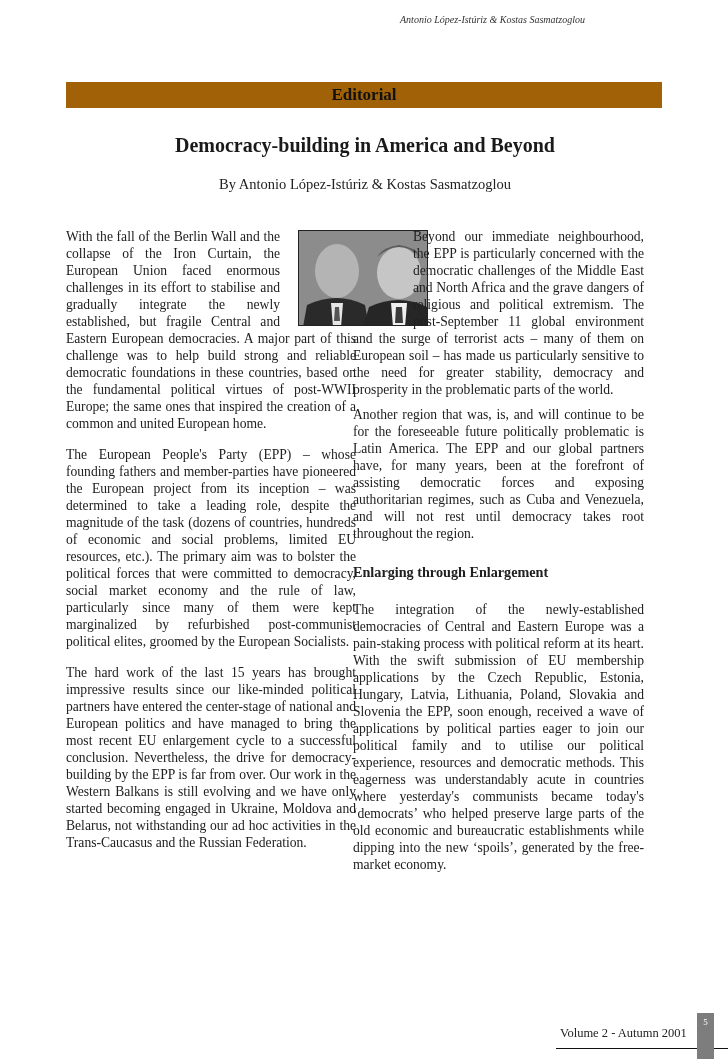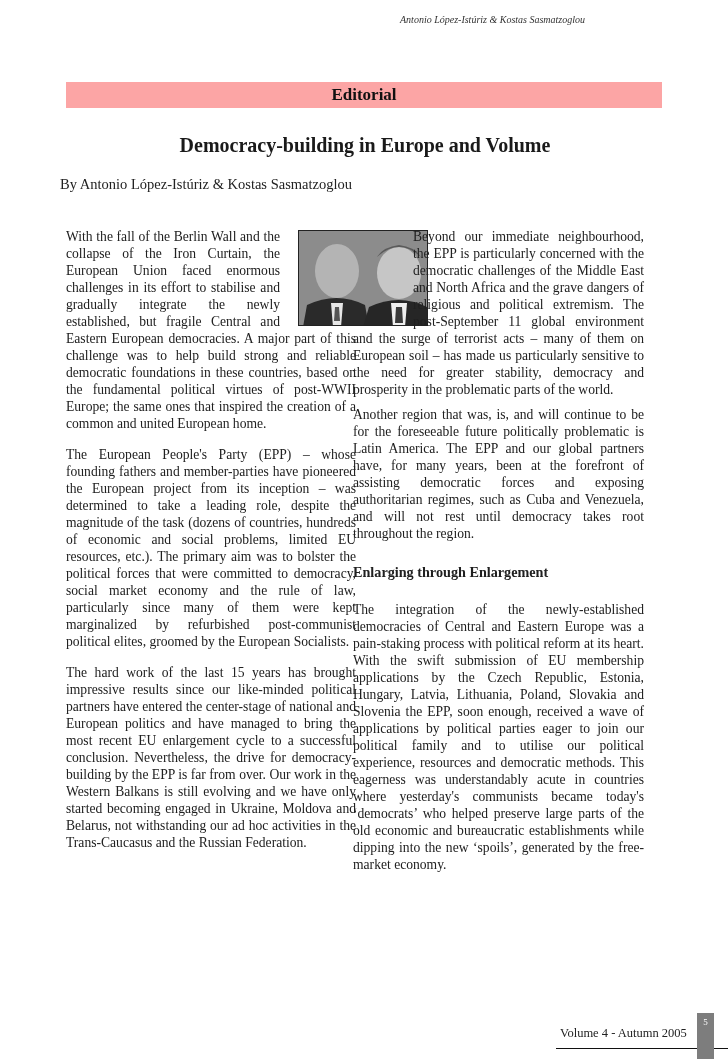--- a/index.html
+++ b/index.html
@@ -6,30 +6,30 @@
   body {
     width: 728px; height: 1059px; position: relative; overflow: hidden;
     font-family: "Liberation Serif", "DejaVu Serif", serif; color: #1e1e1e;
   }
   .running-head {
     position: absolute; top: 14px; left: 400px; width: 290px;
     font-style: italic; font-size: 10px; color: #333;
   }
   .section-bar {
     position: absolute; left: 66px; top: 82px; width: 596px; height: 26px;
-    background: #fca5a5; text-align: center;
+    background: #a16207; text-align: center;
     font-weight: bold; font-size: 17px; line-height: 26px; color: #111;
   }
   .title {
     position: absolute; left: 60px; width: 610px; top: 134px;
     text-align: center; font-weight: bold; font-size: 20px; color: #1a1a1a;
   }
   .byline {
     position: absolute; left: 60px; width: 610px; top: 176px;
-    font-size: 14.5px; color: #222;
+    text-align: center; font-size: 14.5px; color: #222;
   }
   .col {
     position: absolute; font-size: 13.6px; line-height: 17px;
     text-align: justify; color: #202020;
   }
   .col p { margin: 0 0 14px 0; }
   .col-left { left: 66px; top: 228px; width: 290px; }
   .col-right { left: 353px; top: 228px; width: 291px; }
   .photo-float-l { float: right; width: 76px; height: 96px; }
   .photo-float-r { float: left; width: 60px; height: 96px; }
@@ -51,21 +51,21 @@
     background: #7d7d7d; color: #fff; font-size: 9px; text-align: center; padding-top: 4px; box-sizing: border-box;
   }
 </style>
 </head>
 <body>
 
 <div class="running-head">Antonio López-Istúriz &amp; Kostas Sasmatzoglou</div>
 
 <div class="section-bar">Editorial</div>
 
-<div class="title">Democracy-building in Europe and Volume</div>
+<div class="title">Democracy-building in America and Beyond</div>
 <div class="byline">By Antonio López-Istúriz &amp; Kostas Sasmatzoglou</div>
 
 <div class="photo">
   <svg width="130" height="96" viewBox="0 0 130 96">
     <rect width="130" height="96" fill="#8c8c8c"></rect>
 
     <ellipse cx="38" cy="40" rx="22" ry="27" fill="#b4b4b4"></ellipse>
     <path d="M4 96 L8 74 Q38 60 66 74 L70 96 Z" fill="#2a2a2a"></path>
     <path d="M32 72 L44 72 L42 96 L34 96 Z" fill="#e6e6e6"></path>
     <path d="M36 76 L40 76 L41 90 L35 90 Z" fill="#555"></path>
@@ -86,15 +86,15 @@
 </div>
 
 <div class="col col-right">
   <div class="photo-float-r"></div>
   <p style="margin-bottom:8px">Beyond our immediate neighbourhood, the EPP is particularly concerned with the democratic challenges of the Middle East and North Africa and the grave dangers of religious and political extremism.  The post-September 11 global environment and the surge of terrorist acts – many of them on European soil – has made us particularly sensitive to the need for greater stability, democracy and prosperity in the problematic parts of the world.</p>
   <p>Another region that was, is, and will continue to be for the foreseeable future politically problematic is Latin America. The EPP and our global partners have, for many years, been at the forefront of assisting democratic forces and exposing authoritarian regimes, such as Cuba and Venezuela, and will not rest until democracy takes root throughout the region.</p>
   <p class="subhead">Enlarging through Enlargement</p>
   <p>The integration of the newly-established democracies of Central and Eastern Europe was a pain-staking process with political reform at its heart.  With the swift submission of EU membership applications by the Czech Republic, Estonia, Hungary, Latvia, Lithuania, Poland, Slovakia and Slovenia the EPP, soon enough, received a wave of applications by political parties eager to join our political family and to utilise our political experience, resources and democratic methods.  This eagerness was understandably acute in countries where yesterday's communists became today's ‘democrats’ who helped preserve large parts of the old economic and bureaucratic establishments while dipping into the new ‘spoils’, generated by the free-market economy.</p>
 </div>
 
-<div class="footer-text">Volume 4 - Autumn 2005</div>
+<div class="footer-text">Volume 2 - Autumn 2001</div>
 <div class="footer-line"></div>
 <div class="page-tab">5</div>
 
 </body></html>

